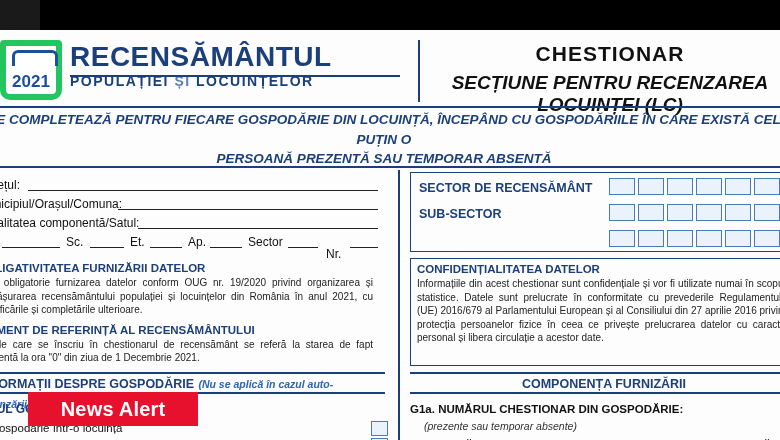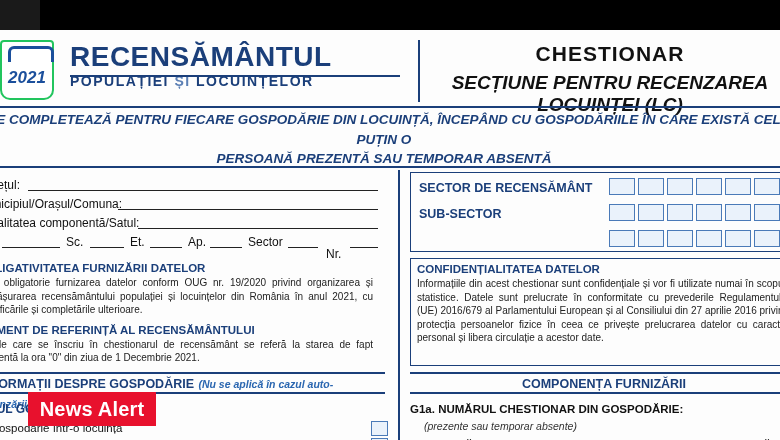--- a/index.html
+++ b/index.html
@@ -36,26 +36,25 @@
   
   .header {
     position: absolute;
     left: 0; top: 4px;
     width: 828px;
     height: 74px;
   }
   .logo {
     position: absolute;
     left: 30px; top: 6px;
-    width: 54px; height: 60px;
-    border: 2px solid #22c55e;
+    width: 62px; height: 60px;
+    border: 6px solid #22c55e;
     border-radius: 4px 4px 10px 10px;
     box-sizing: border-box;
     background: #fff;
-    font-style: italic;
   }
   .logo .roof {
     position: absolute;
     left: 6px; top: 4px;
     width: 46px; height: 16px;
     border-top: 3px solid #1b4f9c;
     border-left: 3px solid #1b4f9c;
     border-right: 3px solid #1b4f9c;
     border-radius: 6px 6px 0 0;
     box-sizing: border-box;
@@ -302,21 +301,21 @@
     position: absolute;
     left: 428px; top: 140px;
     width: 2px; height: 270px;
     background: #1b3f7a;
   }
 
   
   .news-alert {
     position: absolute;
     left: 28px; top: 392px;
-    width: 128px; height: 34px;
+    width: 170px; height: 34px;
     background: #e8112d;
     display: flex;
     align-items: center;
     justify-content: center;
   }
   .news-alert .na-txt {
     color: #ffffff;
     font-size: 20px;
     font-weight: bold;
     letter-spacing: 0.2px;

